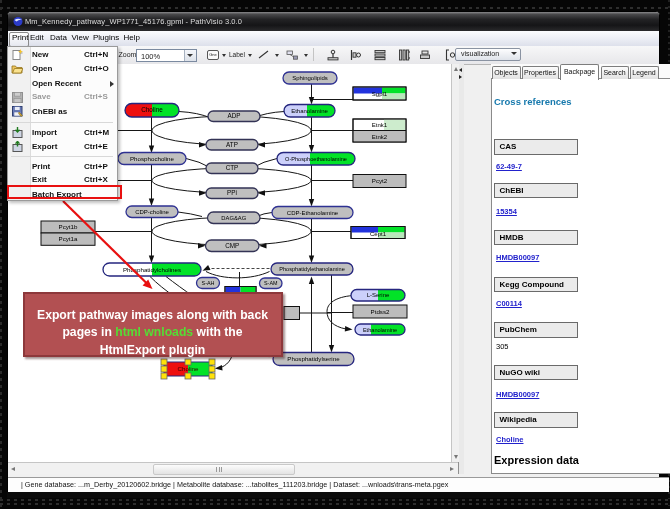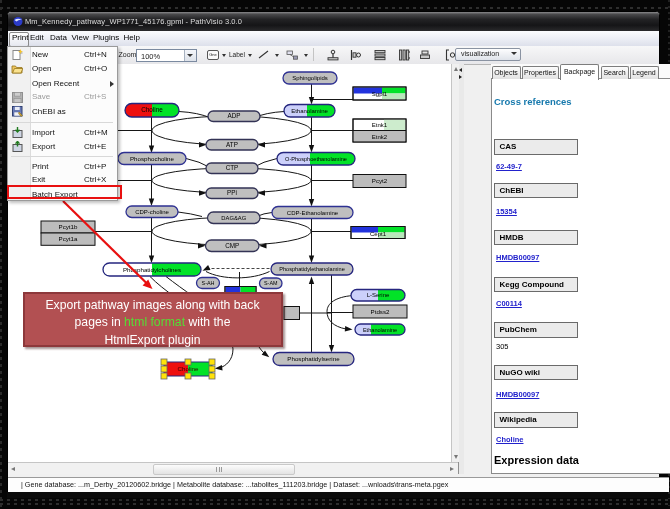--- a/index.html
+++ b/index.html
@@ -34,29 +34,29 @@
 .tab{position:absolute;top:1.5px;height:12px;background:linear-gradient(#fcfcfc,#e2e2e2);
   border:1px solid #7d7d7d;border-bottom:none;border-radius:2px 2px 0 0;
   font-size:7px;color:#111;text-align:center;line-height:12px;}
 .tab.active{top:0px;height:15px;background:#ffffff;z-index:3;line-height:13px;}
 .hdrbox{position:absolute;left:1.5px;width:77px;height:13.5px;background:#ebebeb;border:1px solid #6a6a6a;
   font-size:8px;font-weight:bold;color:#000;line-height:13.5px;padding-left:5px;}
 .rlink{position:absolute;left:4px;font-size:7.5px;font-weight:bold;color:#2222cc;text-decoration:underline;}
 #statusbar{position:absolute;left:0;top:465.5px;width:648px;height:14px;background:#fdfdfd;
   border-top:1px solid #9a9a9a;font-size:7.2px;color:#111;line-height:14px;padding-left:13px;}
 #menupop{position:absolute;left:-1px;top:34px;width:109px;height:153px;background:#fcfcfc;
-  border:1px solid #9a9a9a;z-index:30;box-shadow:2px 2px 3px rgba(0,0,0,.25);}
+  border:1px solid #9a9a9a;z-index:30;box-shadow:2px 2px 3px rgba(0,0,0,.25);font-weight:bold;}
 .mi{position:absolute;left:24px;font-size:8px;color:#111;}
 .msc{position:absolute;left:76px;font-size:8px;color:#111;}
 .gray{color:#9a9a9a !important;}
 .msep{position:absolute;left:3px;width:102px;height:1px;background:#d8d8d8;}
 #redbox{position:absolute;left:-1.5px;top:173.5px;width:111px;height:10px;border:2px solid #e81010;z-index:40;}
 #callout{position:absolute;left:14.5px;top:227.5px;width:256px;height:48px;background:#b25052;
   border:2px solid #8d383b;z-index:20;box-shadow:2px 2px 2px rgba(60,20,20,.45);
-  color:#fff;font-weight:normal;font-size:12.2px;text-align:center;line-height:17.8px;padding-top:3px;}
+  color:#fff;font-weight:bold;font-size:12.2px;text-align:center;line-height:17.8px;padding-top:13px;}
 #callout .grn{color:#55dd35;}
 </style>
 </head>
 <body>
 <div class="tex" style="top:7px;"></div>
 <div class="abs" style="left:0;top:0;width:2px;height:509px;background:repeating-linear-gradient(180deg,#2a2a2a 0 3px,#070707 3px 7px);"></div>
 <div class="abs" style="right:0;top:0;width:2px;height:509px;background:repeating-linear-gradient(180deg,#222 0 2px,#070707 2px 6px);"></div>
 <div class="tex" style="top:499px;"></div>
 <div class="tex" style="top:503px;"></div>
 <div id="win">
@@ -305,21 +305,21 @@
         <div class="abs" style="left:1.5px;top:3px;width:0;height:0;border-bottom:4px solid #777;border-left:2.8px solid transparent;border-right:2.8px solid transparent;"></div>
       <div class="abs" style="left:1.5px;bottom:3px;width:0;height:0;border-top:4px solid #777;border-left:2.8px solid transparent;border-right:2.8px solid transparent;"></div>
       </div>
     <div id="hscroll">
         <div id="hthumb">
           <div class="abs" style="left:62px;top:2px;width:7px;height:5px;background:repeating-linear-gradient(90deg,#9a9a9a 0 1px,transparent 1px 2.5px);"></div>
         </div>
       <div class="abs" style="left:3px;top:3.5px;width:0;height:0;border-right:4px solid #777;border-top:2.8px solid transparent;border-bottom:2.8px solid transparent;"></div>
       <div class="abs" style="right:4px;top:3.5px;width:0;height:0;border-left:4px solid #777;border-top:2.8px solid transparent;border-bottom:2.8px solid transparent;"></div>
       </div>
-    <div id="callout">Export pathway images along with back<br>pages in <span class="grn">html format</span> with the<br>HtmlExport plugin</div>
+    <div id="callout">Export pathway images along with back<br>pages in <span class="grn">html wnloads</span> with the<br>HtmlExport plugin</div>
   </div>
   <div id="splitter">
       <div class="abs" style="left:0.5px;top:4px;width:0;height:0;border-right:3px solid #222;border-top:2.5px solid transparent;border-bottom:2.5px solid transparent;"></div>
   <div class="abs" style="left:0.5px;top:11px;width:0;height:0;border-left:3px solid #222;border-top:2.5px solid transparent;border-bottom:2.5px solid transparent;"></div>
     </div>
   <div id="rpanel">
     <div id="rcontent">
       <div class="abs" style="left:2px;top:17px;font-size:9.5px;font-weight:bold;color:#1779ad;">Cross references</div>
       <div class="hdrbox" style="top:60px;">CAS</div>
       <div class="rlink" style="top:83px;">62-49-7</div>

